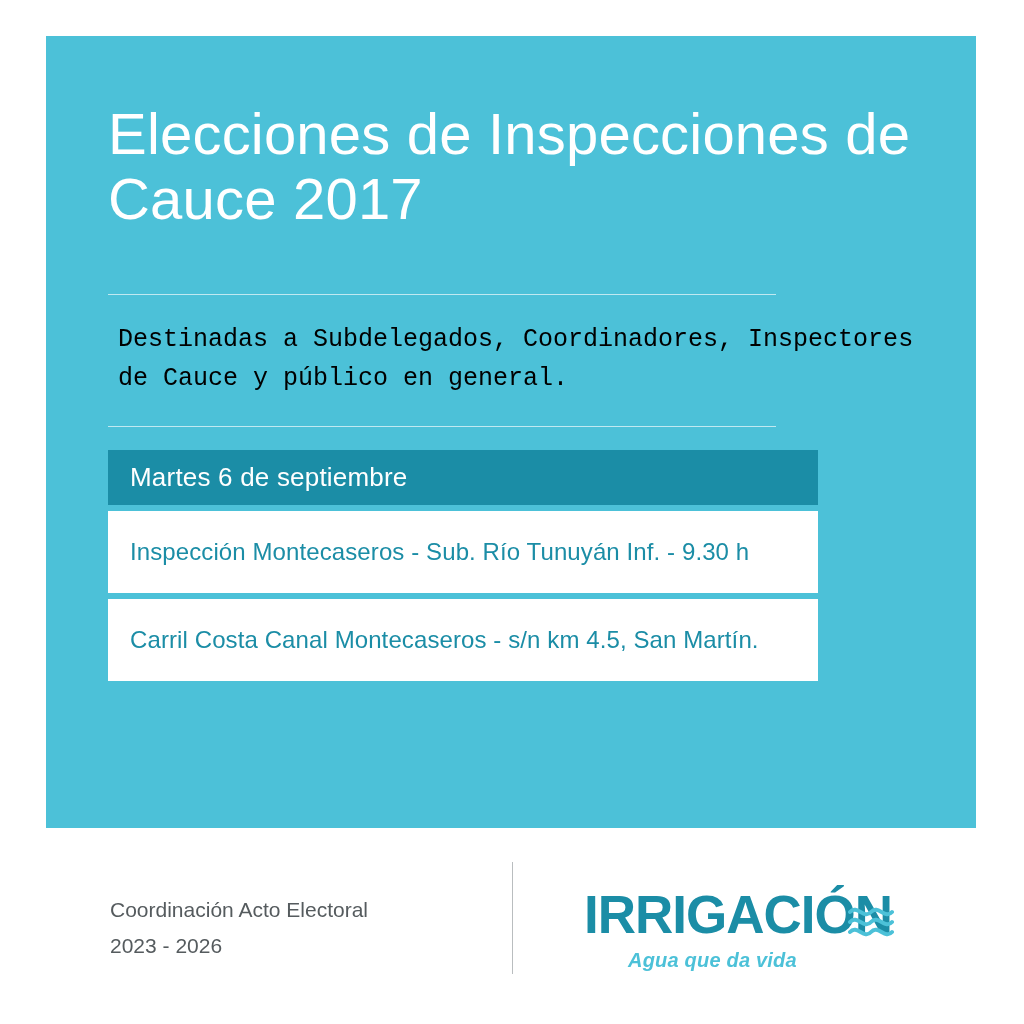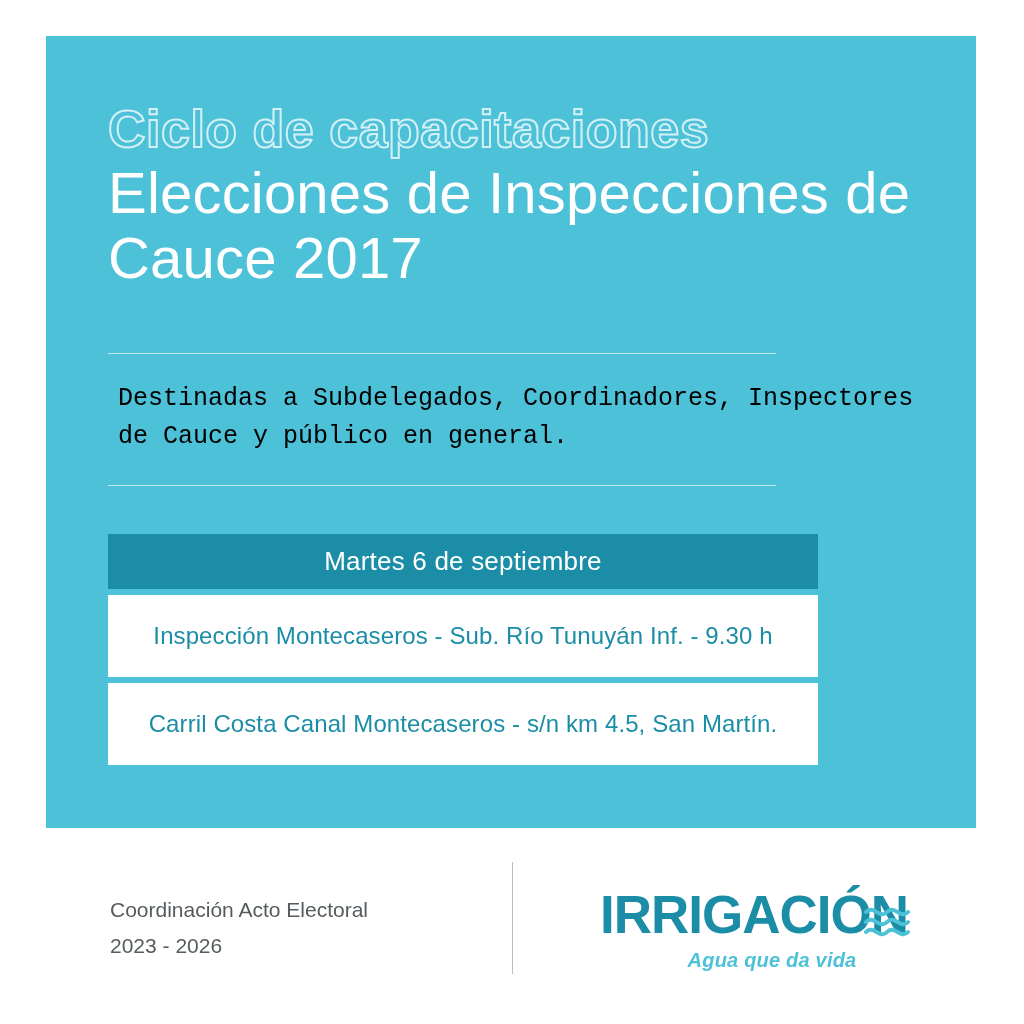--- a/index.html
+++ b/index.html
@@ -65,23 +65,22 @@
   }
   .subtitle {
     font-size: 25px;
     color: #000000;
     line-height: 1.55;
     margin: 26px 0 0 10px;
     font-weight: normal;
     font-family: Liberation Mono, monospace;
   }
   .schedule {
-    margin-top: 48px;
+    margin-top: 23px;
     width: 710px;
-    text-align: center;
   }
   .day-header {
     background: #1b8da6;
     color: #ffffff;
     font-size: 26px;
     padding: 12px 22px;
     letter-spacing: 0.2px;
   }
   .sched-row {
     background: #ffffff;
@@ -110,24 +109,24 @@
   .footer-divider {
     position: absolute;
     left: 512px;
     top: 0;
     width: 1px;
     height: 112px;
     background: #b9bdbf;
   }
   .brand {
     position: absolute;
-    left: 600px;
+    left: 584px;
     top: 26px;
     width: 300px;
-    text-align: center;
+    text-align: left;
   }
   .brand-word {
     position: relative;
     font-size: 53px;
     font-weight: bold;
     color: #1b8da6;
     letter-spacing: -1px;
     line-height: 1;
     display: inline-block;
   }
@@ -149,21 +148,20 @@
   }
 </style>
 </head>
 <body>
 
 <div class="poster">
 
   <div class="hero">
     <div class="hero-inner">
 
-      <div class="kicker">Ciclo de capacitaciones</div>
 
       <h1 class="title">Elecciones de Inspecciones de Cauce 2017</h1>
 
       <div class="rule rule-top"></div>
 
       <div class="subtitle">Destinadas a Subdelegados, Coordinadores, Inspectores de Cauce y público en general.</div>
 
       <div class="rule rule-bottom"></div>
 
       <div class="schedule">

